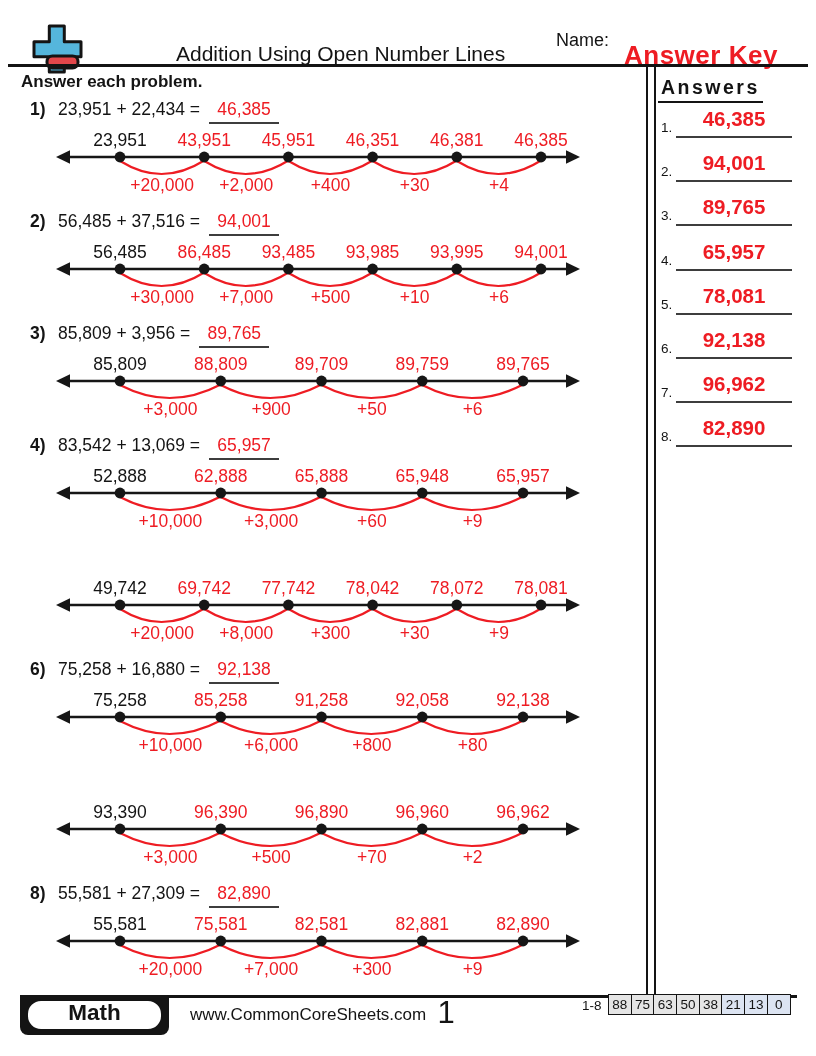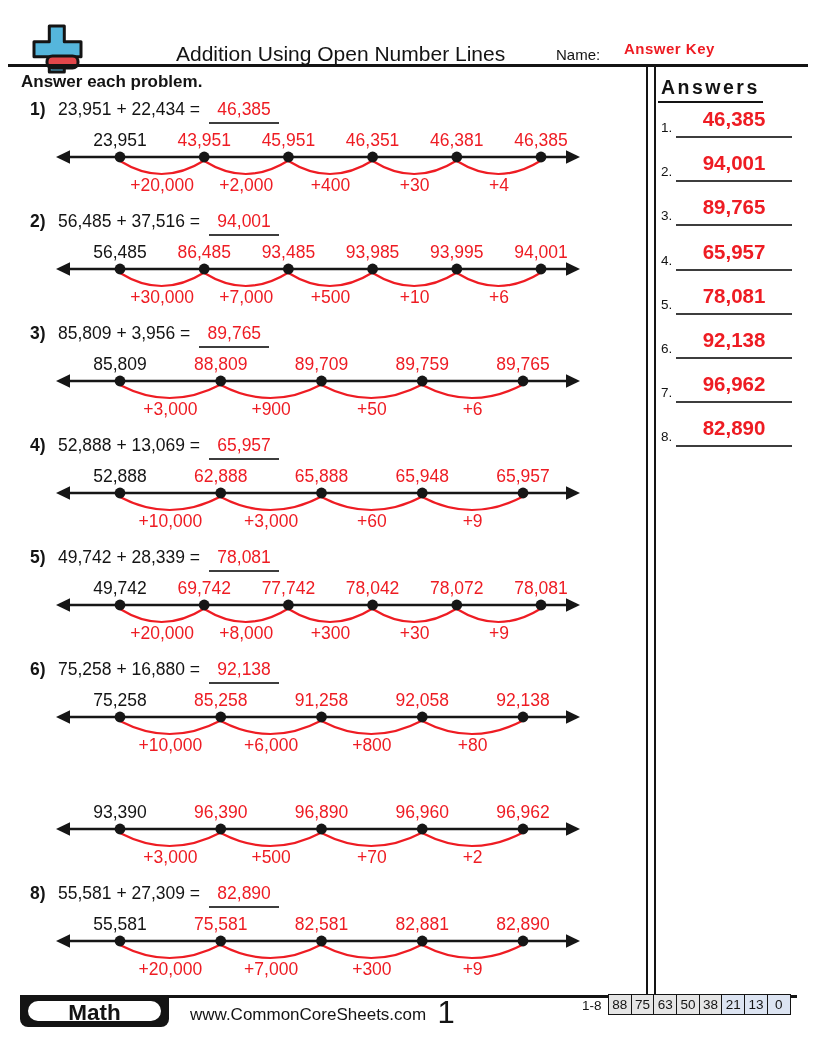--- a/index.html
+++ b/index.html
@@ -9,22 +9,22 @@
   }
   html,body{margin:0;padding:0;background:#fff;}
   body{
     width:816px;height:1056px;position:relative;overflow:hidden;
     font-family:"Liberation Sans","DejaVu Sans",sans-serif;color:var(--ink);
   }
   .abs{position:absolute;}
   
   .logo{left:28px;top:16px;}
   .title{left:176px;top:42px;font-size:21px;}
-  .name-label{left:556px;top:46px;font-size:15px;}
-  .answer-key{left:624px;top:40px;font-size:15px;font-weight:bold;color:var(--red);letter-spacing:.5px;}
+  .name-label{left:556px;top:30px;font-size:18px;}
+  .answer-key{left:624px;top:40px;font-size:26px;font-weight:bold;color:var(--red);letter-spacing:.5px;}
   .header-rule{left:8px;top:64px;width:800px;height:3px;background:var(--ink);}
   .instructions{left:21px;top:72px;font-size:17px;font-weight:bold;}
   
   .problems{left:0;top:96px;width:572px;height:900px;}
   .problem{position:absolute;left:0;width:648px;height:112px;}
   .equation{position:absolute;left:30px;top:3px;font-size:17.5px;white-space:nowrap;}
   .pnum{font-weight:bold;display:inline-block;min-width:26px;}
   .pexpr{margin-left:2px;}
   .pans{
     margin-left:9px;display:inline-block;min-width:62px;text-align:center;
@@ -39,21 +39,21 @@
     display:inline-block;font-size:19.5px;font-weight:bold;letter-spacing:2.5px;
     border-bottom:2.5px solid var(--ink);padding:0 3px 2px;
   }
   .answers-list{left:661px;top:0;width:131px;height:100%;}
   .ansrow{position:absolute;left:0;width:131px;height:34px;}
   .ansnum{position:absolute;left:0;bottom:3px;font-size:13.5px;}
   .ansval{position:absolute;left:15px;right:0;bottom:7px;text-align:center;font-size:20.5px;font-weight:bold;color:var(--red);}
   .ansline{position:absolute;left:15px;right:0;bottom:0;height:2px;background:#3d3d3d;}
   
   .footer-rule{left:20px;top:995px;width:777px;height:2.5px;background:var(--ink);}
-  .badge{left:20px;top:995px;width:149px;height:32px;background:var(--ink);border-radius:2px 2px 8px 8px;}
+  .badge{left:20px;top:995px;width:149px;height:40px;background:var(--ink);border-radius:2px 2px 8px 8px;}
   .badge-pill{
     position:absolute;left:6px;right:6px;top:4px;bottom:4px;background:#fff;
     border:2.5px solid var(--ink);border-radius:15px;text-align:center;
     font-size:22.5px;font-weight:bold;line-height:24px;
   }
   .website{left:190px;top:1005px;font-size:17px;}
   .page-num{left:428px;top:995px;width:36px;text-align:center;font-size:31px;font-weight:300;}
   .score-label{left:582px;top:998px;font-size:13.5px;}
   .score-table{left:608px;top:994px;display:flex;border:1.6px solid var(--ink);background:#e5e5e5;}
   .score-cell{
@@ -159,21 +159,21 @@
           <text x="301.5" y="22" text-anchor="middle" font-size="17.5" fill="#ee1c23">89,709</text>
           <path d="M 403.25 37.5 Q 452.625 63 503 36.5" stroke="#ee1c23" stroke-width="2.2" fill="none" stroke-linecap="round"></path>
           <text x="452.625" y="67" text-anchor="middle" font-size="17.5" fill="#ee1c23">+6</text>
           <circle cx="402.25" cy="33" r="5.4" fill="#161616"></circle>
           <text x="402.25" y="22" text-anchor="middle" font-size="17.5" fill="#ee1c23">89,759</text>
           <circle cx="503" cy="33" r="5.4" fill="#161616"></circle>
           <text x="503" y="22" text-anchor="middle" font-size="17.5" fill="#ee1c23">89,765</text>
         </svg>
       </div>
       <div class="problem" style="top: 336px;">
-        <div class="equation"><span class="pnum">4)</span><span class="pexpr">52,888 + 13,069 =</span><span class="pans">65,957</span></div>
+        <div class="equation"><span class="pnum">4)</span><span class="pexpr">83,542 + 13,069 =</span><span class="pans">65,957</span></div>
         <svg class="nline" width="620" height="78" viewBox="0 0 620 78">
           <line x1="44" y1="33" x2="552" y2="33" stroke="#161616" stroke-width="2.4"></line>
           <polygon points="36,33 50,26.2 50,39.8" fill="#161616"></polygon>
           <polygon points="560,33 546,26.2 546,39.8" fill="#161616"></polygon>
           <path d="M 101 37.5 Q 150.375 63 200.75 36.5" stroke="#ee1c23" stroke-width="2.2" fill="none" stroke-linecap="round"></path>
           <text x="150.375" y="67" text-anchor="middle" font-size="17.5" fill="#ee1c23">+10,000</text>
           <circle cx="100" cy="33" r="5.4" fill="#161616"></circle>
           <text x="100" y="22" text-anchor="middle" font-size="17.5" fill="#141414">52,888</text>
           <path d="M 201.75 37.5 Q 251.125 63 301.5 36.5" stroke="#ee1c23" stroke-width="2.2" fill="none" stroke-linecap="round"></path>
           <text x="251.125" y="67" text-anchor="middle" font-size="17.5" fill="#ee1c23">+3,000</text>
@@ -185,21 +185,20 @@
           <text x="301.5" y="22" text-anchor="middle" font-size="17.5" fill="#ee1c23">65,888</text>
           <path d="M 403.25 37.5 Q 452.625 63 503 36.5" stroke="#ee1c23" stroke-width="2.2" fill="none" stroke-linecap="round"></path>
           <text x="452.625" y="67" text-anchor="middle" font-size="17.5" fill="#ee1c23">+9</text>
           <circle cx="402.25" cy="33" r="5.4" fill="#161616"></circle>
           <text x="402.25" y="22" text-anchor="middle" font-size="17.5" fill="#ee1c23">65,948</text>
           <circle cx="503" cy="33" r="5.4" fill="#161616"></circle>
           <text x="503" y="22" text-anchor="middle" font-size="17.5" fill="#ee1c23">65,957</text>
         </svg>
       </div>
       <div class="problem" style="top: 448px;">
-        <div class="equation"><span class="pnum">5)</span><span class="pexpr">49,742 + 28,339 =</span><span class="pans">78,081</span></div>
         <svg class="nline" width="620" height="78" viewBox="0 0 620 78">
           <line x1="44" y1="33" x2="552" y2="33" stroke="#161616" stroke-width="2.4"></line>
           <polygon points="36,33 50,26.2 50,39.8" fill="#161616"></polygon>
           <polygon points="560,33 546,26.2 546,39.8" fill="#161616"></polygon>
           <path d="M 101 37.5 Q 142.1 63 184.2 36.5" stroke="#ee1c23" stroke-width="2.2" fill="none" stroke-linecap="round"></path>
           <text x="142.1" y="67" text-anchor="middle" font-size="17.5" fill="#ee1c23">+20,000</text>
           <circle cx="100" cy="33" r="5.4" fill="#161616"></circle>
           <text x="100" y="22" text-anchor="middle" font-size="17.5" fill="#141414">49,742</text>
           <path d="M 185.2 37.5 Q 226.29999999999998 63 268.4 36.5" stroke="#ee1c23" stroke-width="2.2" fill="none" stroke-linecap="round"></path>
           <text x="226.29999999999998" y="67" text-anchor="middle" font-size="17.5" fill="#ee1c23">+8,000</text>

